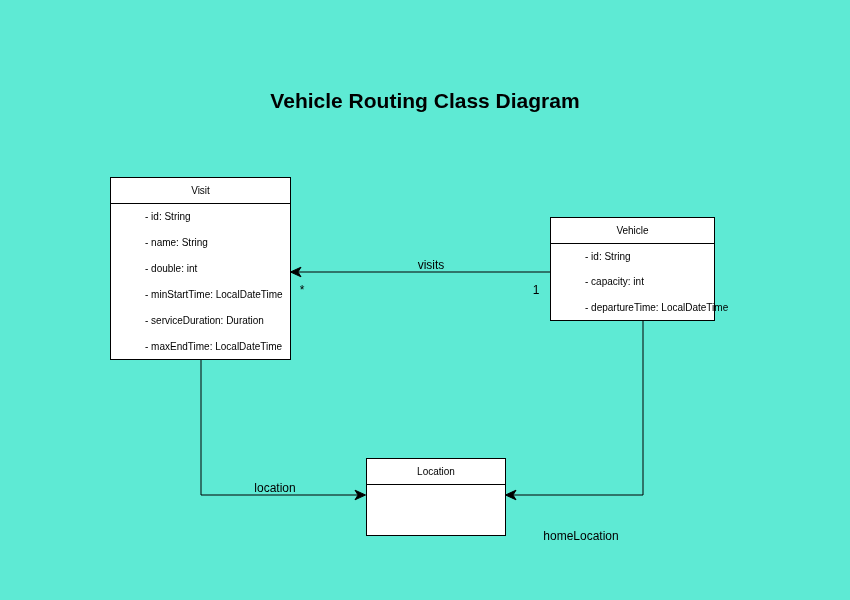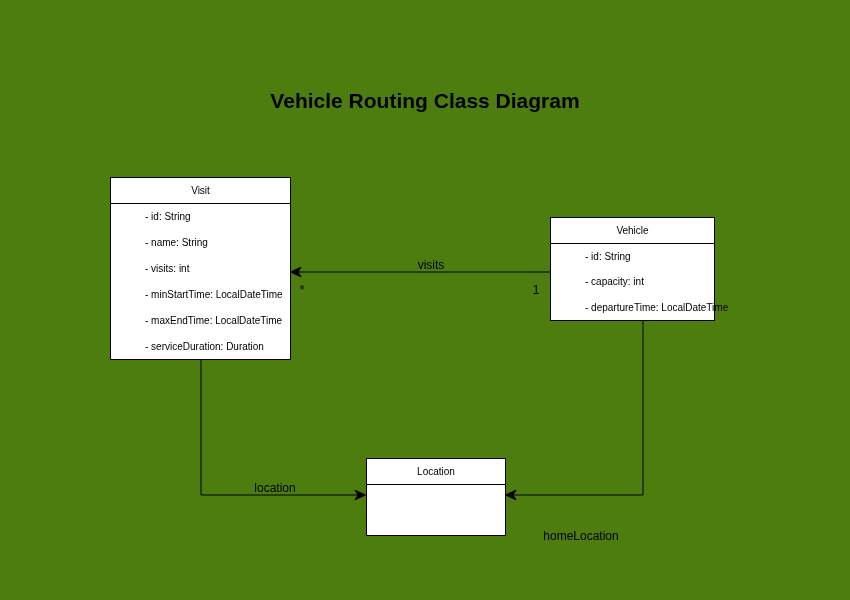--- a/index.html
+++ b/index.html
@@ -5,21 +5,21 @@
   html, body {
     margin: 0;
     padding: 0;
     background: #ffffff;
     font-family: "Liberation Sans", sans-serif;
   }
   .canvas {
     position: relative;
     width: 850px;
     height: 600px;
-    background: #4d7c0f;
+    background: #5eead4;
     overflow: hidden;
   }
   .diagram-title {
     position: absolute;
     top: 89px;
     left: 0;
     width: 100%;
     text-align: center;
     font-size: 21px;
     font-weight: bold;
@@ -105,24 +105,24 @@
       <path class="edge" d="M 643 321 L 643 495 L 514 495"></path>
       <path class="arrowhead" d="M 505.5 495 L 516 490.2 L 513 495 L 516 499.8 Z"></path>
     </g>
   </svg>
 
   <div class="uml-class" style="left:110px; top:177px; width:181px; height:183px;">
     <div class="uml-head">Visit</div>
     <div class="uml-attrs">
       <div class="uml-attr">- id: String</div>
       <div class="uml-attr">- name: String</div>
-      <div class="uml-attr">- visits: int</div>
+      <div class="uml-attr">- double: int</div>
       <div class="uml-attr">- minStartTime: LocalDateTime</div>
+      <div class="uml-attr">- serviceDuration: Duration</div>
       <div class="uml-attr">- maxEndTime: LocalDateTime</div>
-      <div class="uml-attr">- serviceDuration: Duration</div>
     </div>
   </div>
 
   <div class="uml-class" style="left:550px; top:217px; width:165px; height:104px;">
     <div class="uml-head">Vehicle</div>
     <div class="uml-attrs">
       <div class="uml-attr">- id: String</div>
       <div class="uml-attr">- capacity: int</div>
       <div class="uml-attr">- departureTime: LocalDateTime</div>
     </div>

